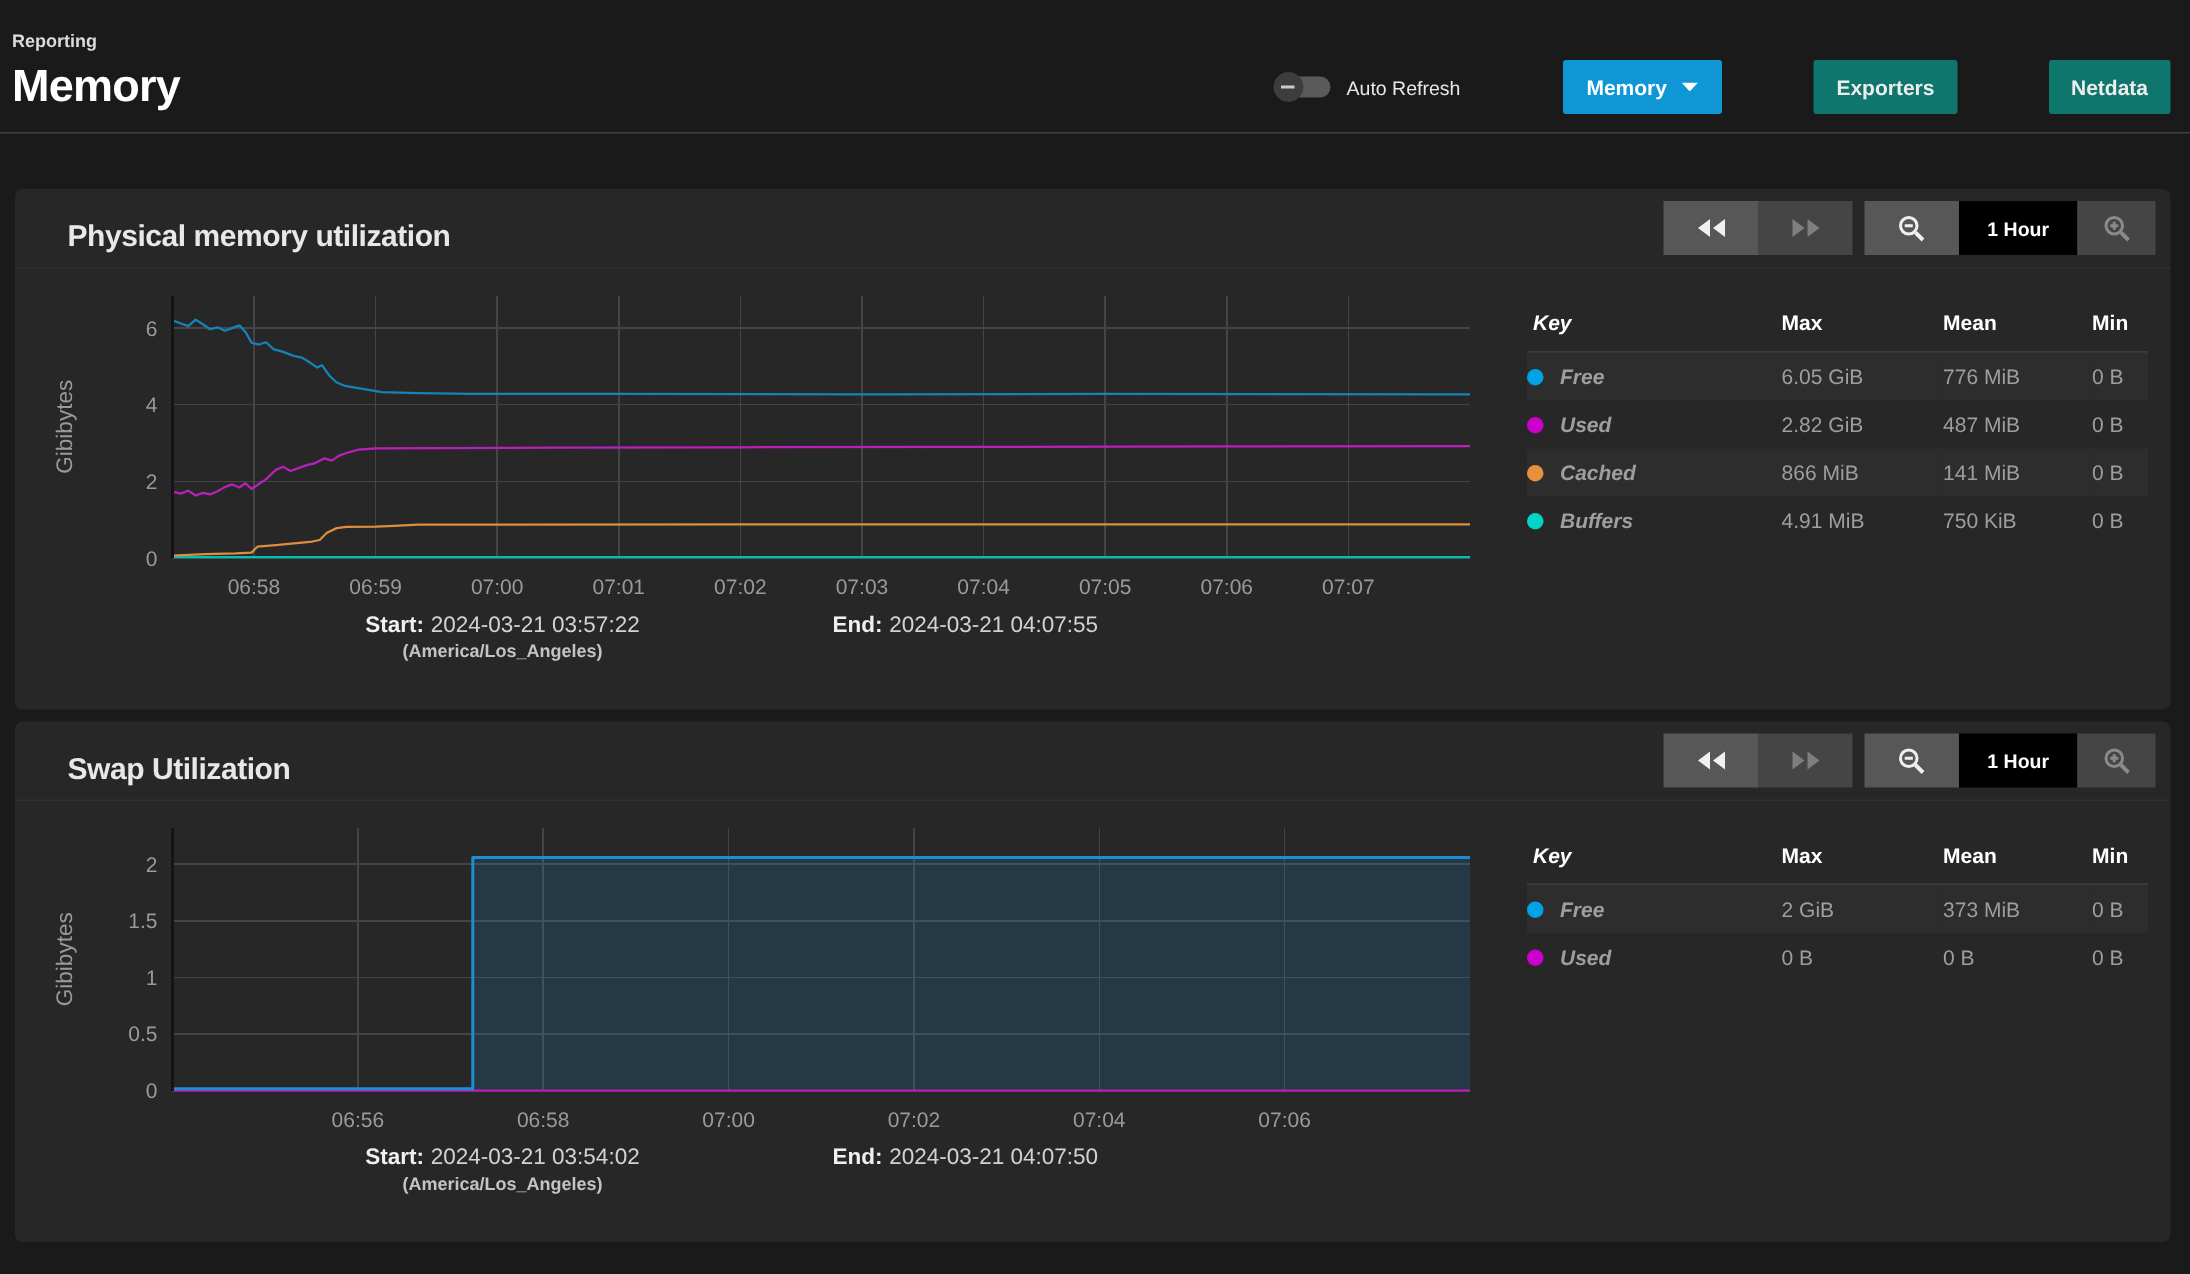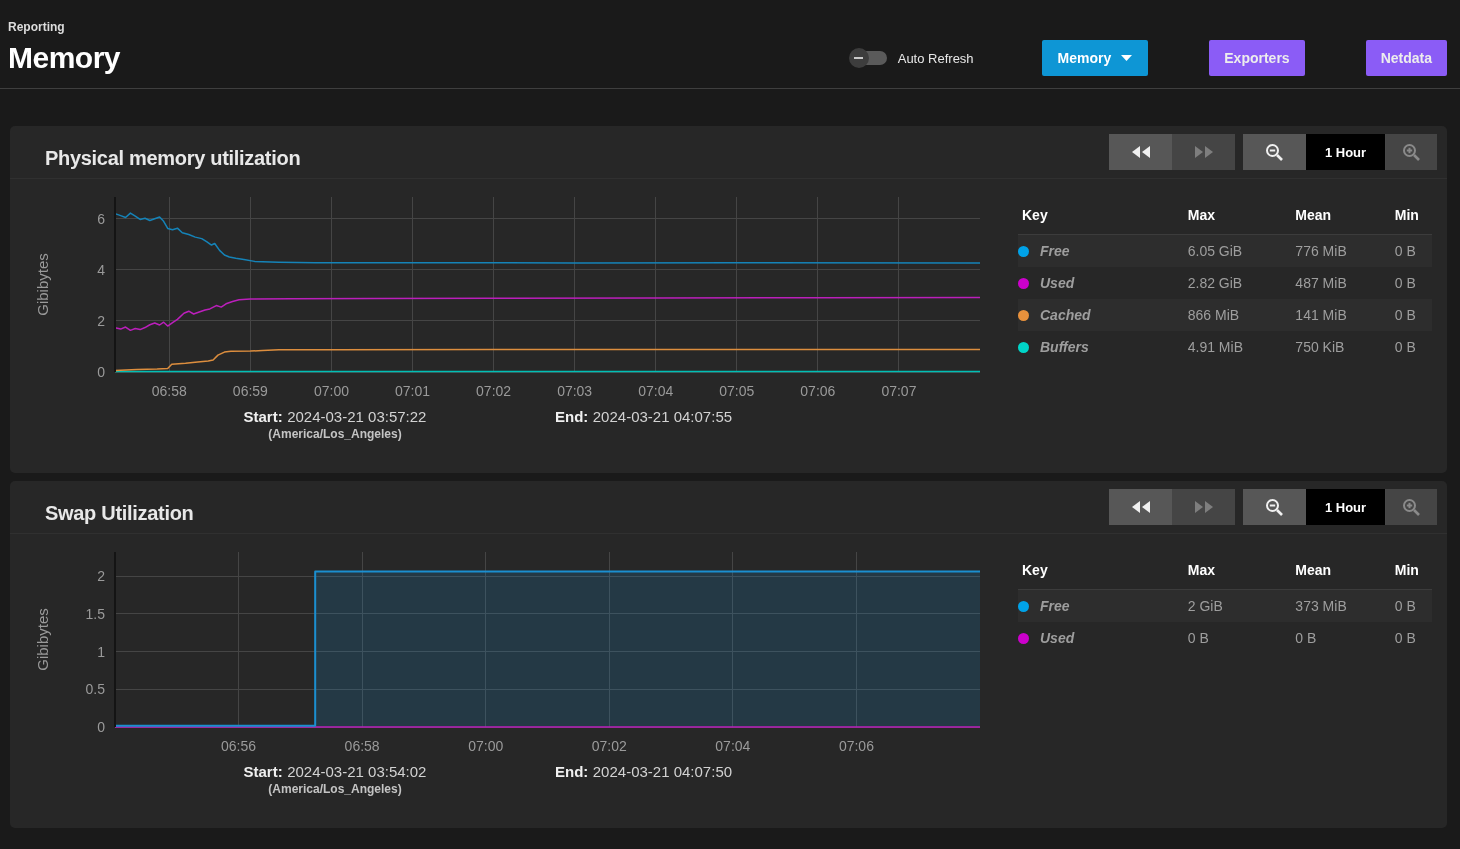--- a/index.html
+++ b/index.html
@@ -17,21 +17,21 @@
   .page-title { font-size: 30px; font-weight: 700; color: #ffffff; letter-spacing: -0.5px; }
   .actions { display: flex; align-items: center; gap: 48px; }
   .toggle-wrap { display: flex; align-items: center; margin-right: 20px; }
   .toggle { position: relative; width: 40px; height: 20px; display: inline-block; cursor: pointer; }
   .toggle-track { position: absolute; left: 5px; top: 3px; width: 33px; height: 14px; border-radius: 7px; background: #5a5a5a; }
   .toggle-knob { position: absolute; left: 0; top: 0; width: 20px; height: 20px; border-radius: 50%; background: #3d3d3d; display: flex; align-items: center; justify-content: center; }
   .toggle-dash { width: 9px; height: 2px; background: #c9c9c9; }
   .toggle-label { font-size: 13px; color: #e8e8e8; margin-left: 9px; }
   .btn { border: none; height: 36px; font-family: inherit; font-weight: 700; font-size: 14px; cursor: pointer; border-radius: 2px; }
   .btn-primary { background: #0e96d5; color: #ffffff; padding: 0 16px; display: flex; align-items: center; gap: 10px; margin-left: 0; }
-  .btn-gray { background: #8b5cf6; color: #ededed; padding: 0 15px; margin-left: 13px; }
+  .btn-gray { background: #0f766e; color: #ededed; padding: 0 15px; margin-left: 13px; }
   .hdr-divider { border: none; border-top: 1px solid #3f3f3f; }
   
   .content { padding: 37px 13px 0 10px; }
   .card { background: #272727; border-radius: 5px; margin-bottom: 8px; height: 347px; }
   .card-header { display: flex; align-items: flex-end; justify-content: space-between; padding: 8px 10px 8px 35px; border-bottom: 1px solid #303030; }
   .card-title { font-size: 20px; font-weight: 700; color: #e8e8e8; letter-spacing: -0.3px; }
   .controls { display: flex; gap: 8px; }
   .ctrl-group { display: flex; }
   .ctrl-btn { width: 63px; height: 36px; background: #575757; border: none; display: flex; align-items: center; justify-content: center; cursor: pointer; }
   .ctrl-btn.dim { background: #454545; cursor: default; }
@@ -43,21 +43,21 @@
   svg.chart { display: block; font-family: "Liberation Sans", sans-serif; }
   .range-row { display: flex; padding-left: 105px; margin-top: 4px; }
   .range-start { width: 440px; text-align: center; }
   .range-label { font-size: 15px; font-weight: 700; color: #f0f0f0; }
   .range-value { font-size: 15px; color: #d2d2d2; }
   .range-tz { font-size: 12px; font-weight: 700; color: #c4c4c4; margin-top: 1px; }
   
   .legend-col { flex: 1; padding: 14px 15px 0 8px; }
   table.legend { width: 100%; border-collapse: collapse; table-layout: fixed; }
   table.legend th { text-align: left; font-size: 14px; font-weight: 700; color: #ffffff; padding: 4px 0 11px 0; border-bottom: 1px solid #3c3c3c; }
-  table.legend th:first-child { padding-left: 4px; }
+  table.legend th:first-child { padding-left: 4px; font-style: italic; }
   table.legend td { font-size: 14px; color: #9e9e9e; padding: 8px 0; }
   table.legend tbody tr:nth-child(odd) { background: #2d2d2d; }
   td.series-cell { color: #ffffff; font-weight: 700; padding-left: 4px; font-style: italic; }
   .dot { display: inline-block; width: 11px; height: 11px; border-radius: 50%; margin-right: 11px; vertical-align: -1px; }
 </style>
 </head>
 <body>
 
 <div class="topbar">
   <div class="breadcrumb">Reporting</div>

